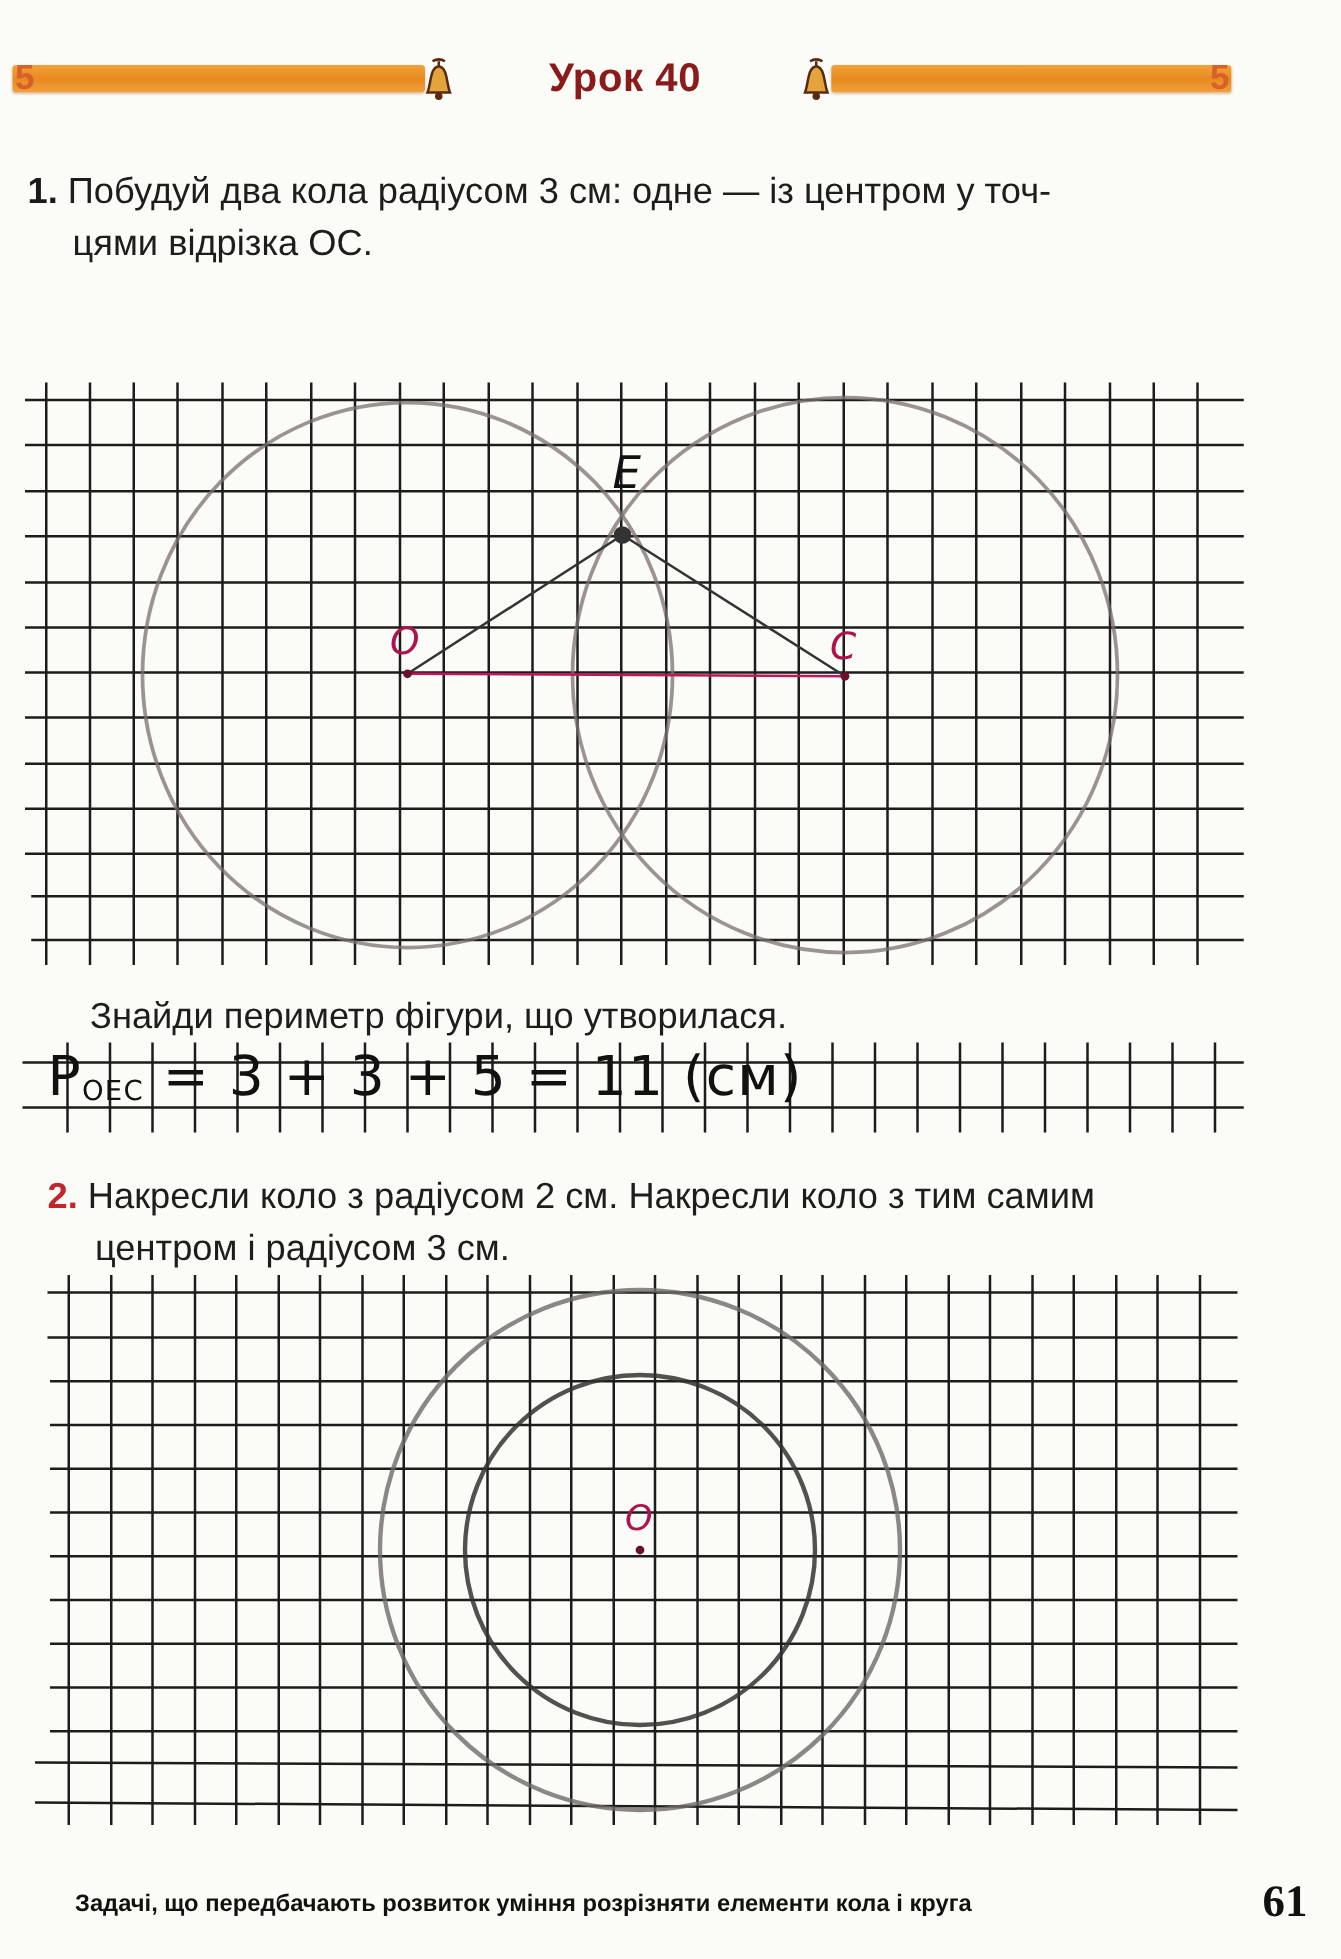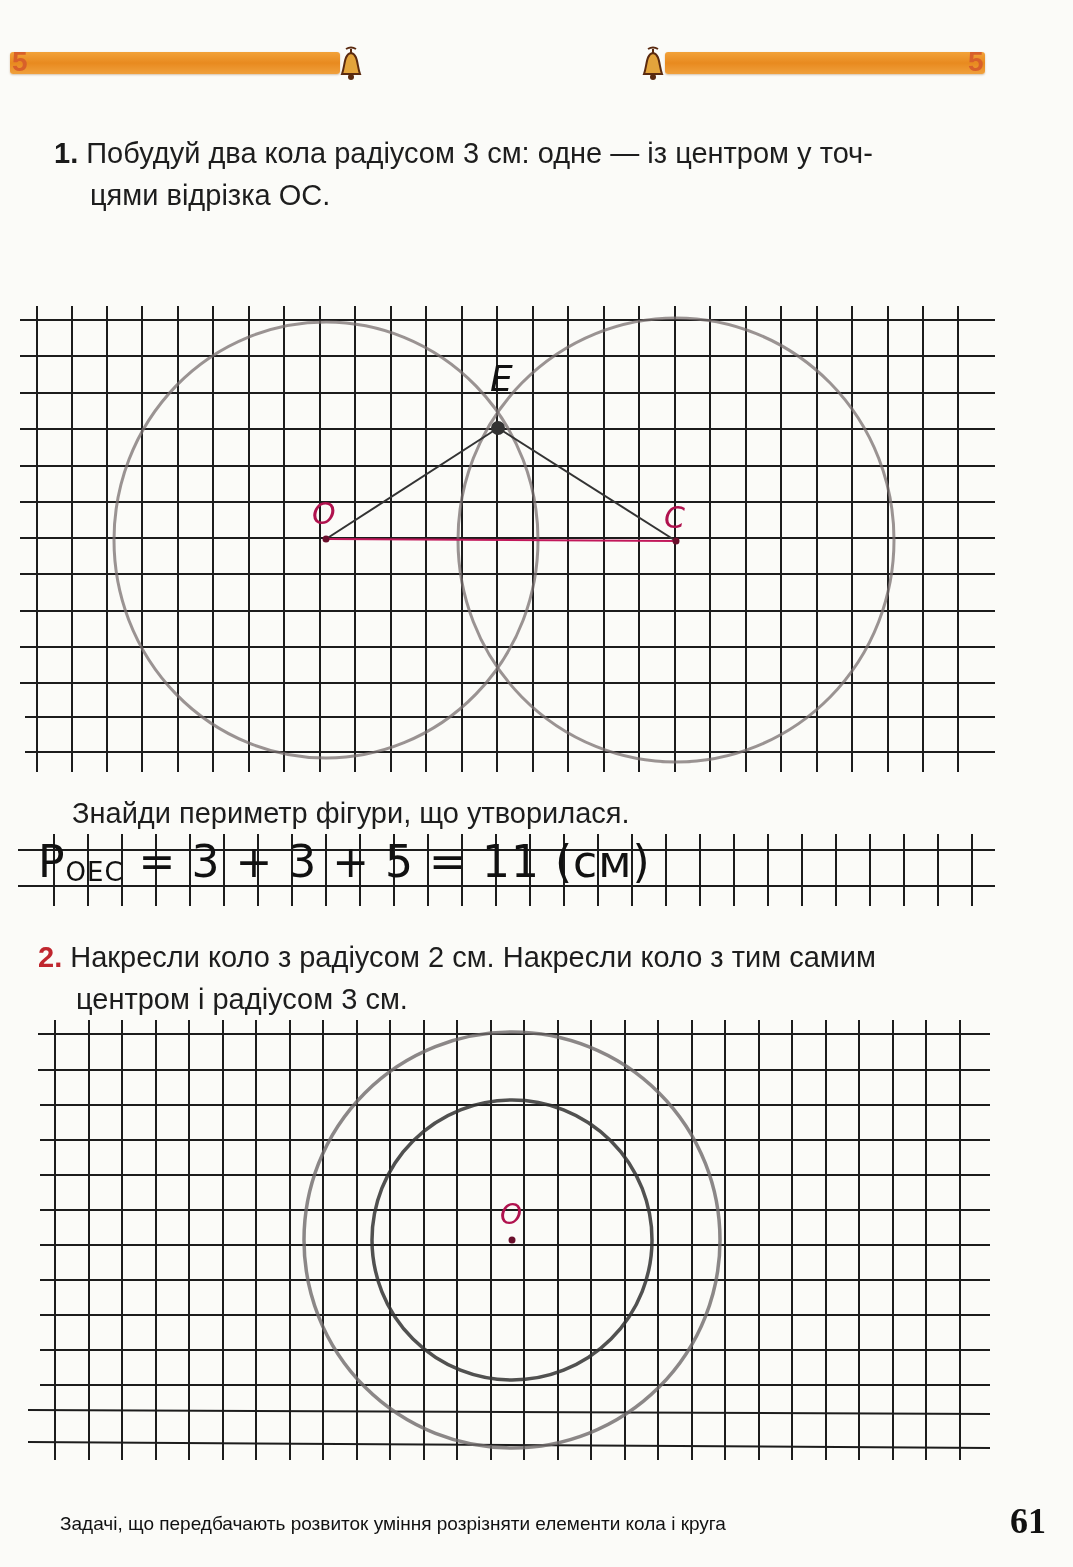--- a/index.html
+++ b/index.html
@@ -21,45 +21,46 @@
       font:bold 32px "Liberation Sans", sans-serif; color:#8b1a1a; letter-spacing:0.5px; }
 
     .task-text { position:absolute; font-size:29px; line-height:42px; color:#1d1d1d; }
     .num { font-weight:bold; }
     .num.red { color:#c0262e; }
     .num.blue { color:#1a1a1a; }
 
     .grid { position:absolute; }
     .answer { position:absolute; left:38px; top:836px; font-family:"DejaVu Sans", sans-serif;
       font-size:44px; color:#111; letter-spacing:1px; }
-    .answer sub { font-size:26px; vertical-align:-4px; }
-    .footer-text { position:absolute; left:60px; top:1513px; font-size:19px; font-weight:normal; color:#111; }
+    .answer sub { font-size:22px; vertical-align:-4px; }
+    .footer-text { position:absolute; left:60px; top:1513px; font-size:19px; font-weight:bold; color:#111; }
     .page-num { position:absolute; left:1010px; top:1500px; font-size:36px; font-weight:bold; color:#111;font-family:Liberation Serif, serif; }
   </style>
 </head>
 <body>
 
 <div class="banner">
   <div class="ribbon left"></div>
   <span class="ribbon-end" style="left:12px;">5</span>
   <svg class="bell" style="left:336px;" viewBox="0 0 30 36">
     <path d="M10 3 Q15 0 20 3 M15 3 L15 7" stroke="#5a2a10" stroke-width="2" fill="none"></path>
     <path d="M15 7 C8 8 9 20 6 28 L24 28 C21 20 22 8 15 7 Z" fill="#e3a43c" stroke="#5a2a10" stroke-width="2"></path>
     <circle cx="15" cy="31" r="3" fill="#5a2a10"></circle>
   </svg>
+  <div class="lesson-title">Урок 40</div>
   <svg class="bell" style="left:638px;" viewBox="0 0 30 36">
     <path d="M10 3 Q15 0 20 3 M15 3 L15 7" stroke="#5a2a10" stroke-width="2" fill="none"></path>
     <path d="M15 7 C8 8 9 20 6 28 L24 28 C21 20 22 8 15 7 Z" fill="#e3a43c" stroke="#5a2a10" stroke-width="2"></path>
     <circle cx="15" cy="31" r="3" fill="#5a2a10"></circle>
   </svg>
   <div class="ribbon right"></div>
   <span class="ribbon-end" style="left:968px;">5</span>
 </div>
 
-<div class="task-text" style="left:22px; top:132px; width:980px;margin-left:32px;">
+<div class="task-text" style="left:22px; top:132px; width:980px;">
   <div>
     <span class="num blue">1.</span>
     <span>Побудуй два кола радіусом 3 см: одне — із центром у точ-</span>
   </div>
   <div style="padding-left:36px;">цями відрізка OC.</div>
 </div>
 
 <svg class="grid" style="left:0; top:300px;" width="1073" height="480" viewBox="0 300 1073 480">
   <g stroke="#1c1c1c" stroke-width="2">
 

